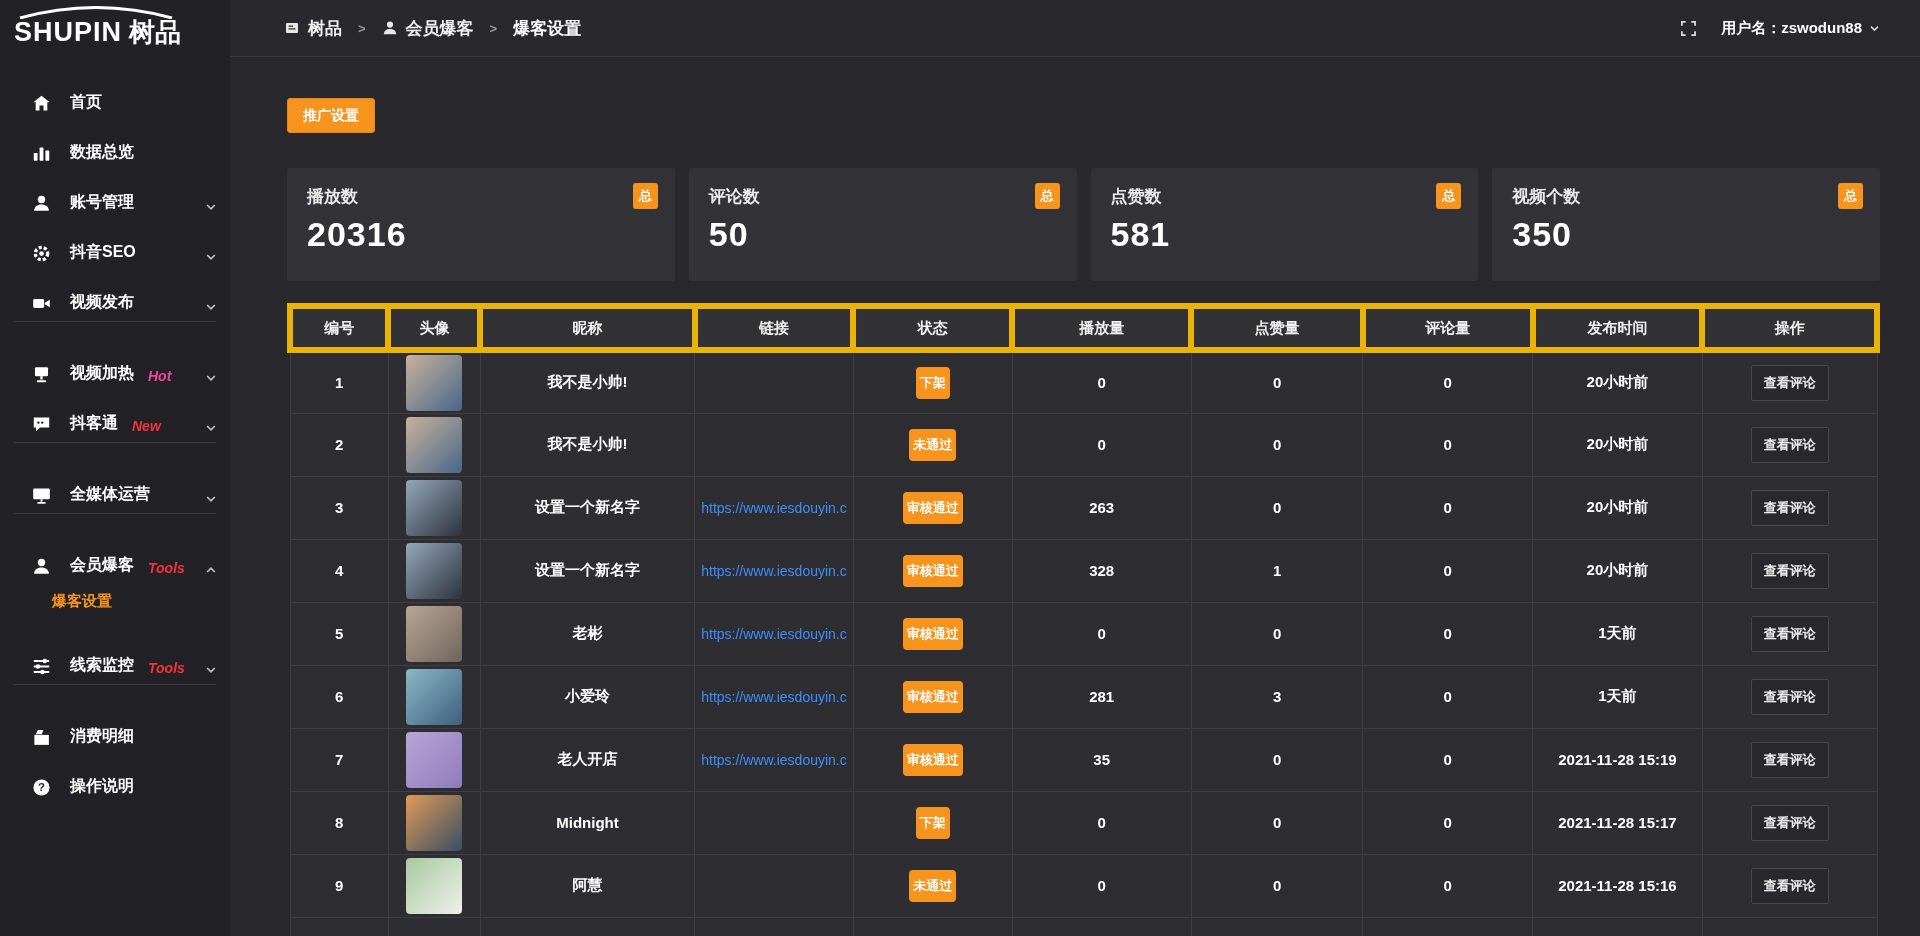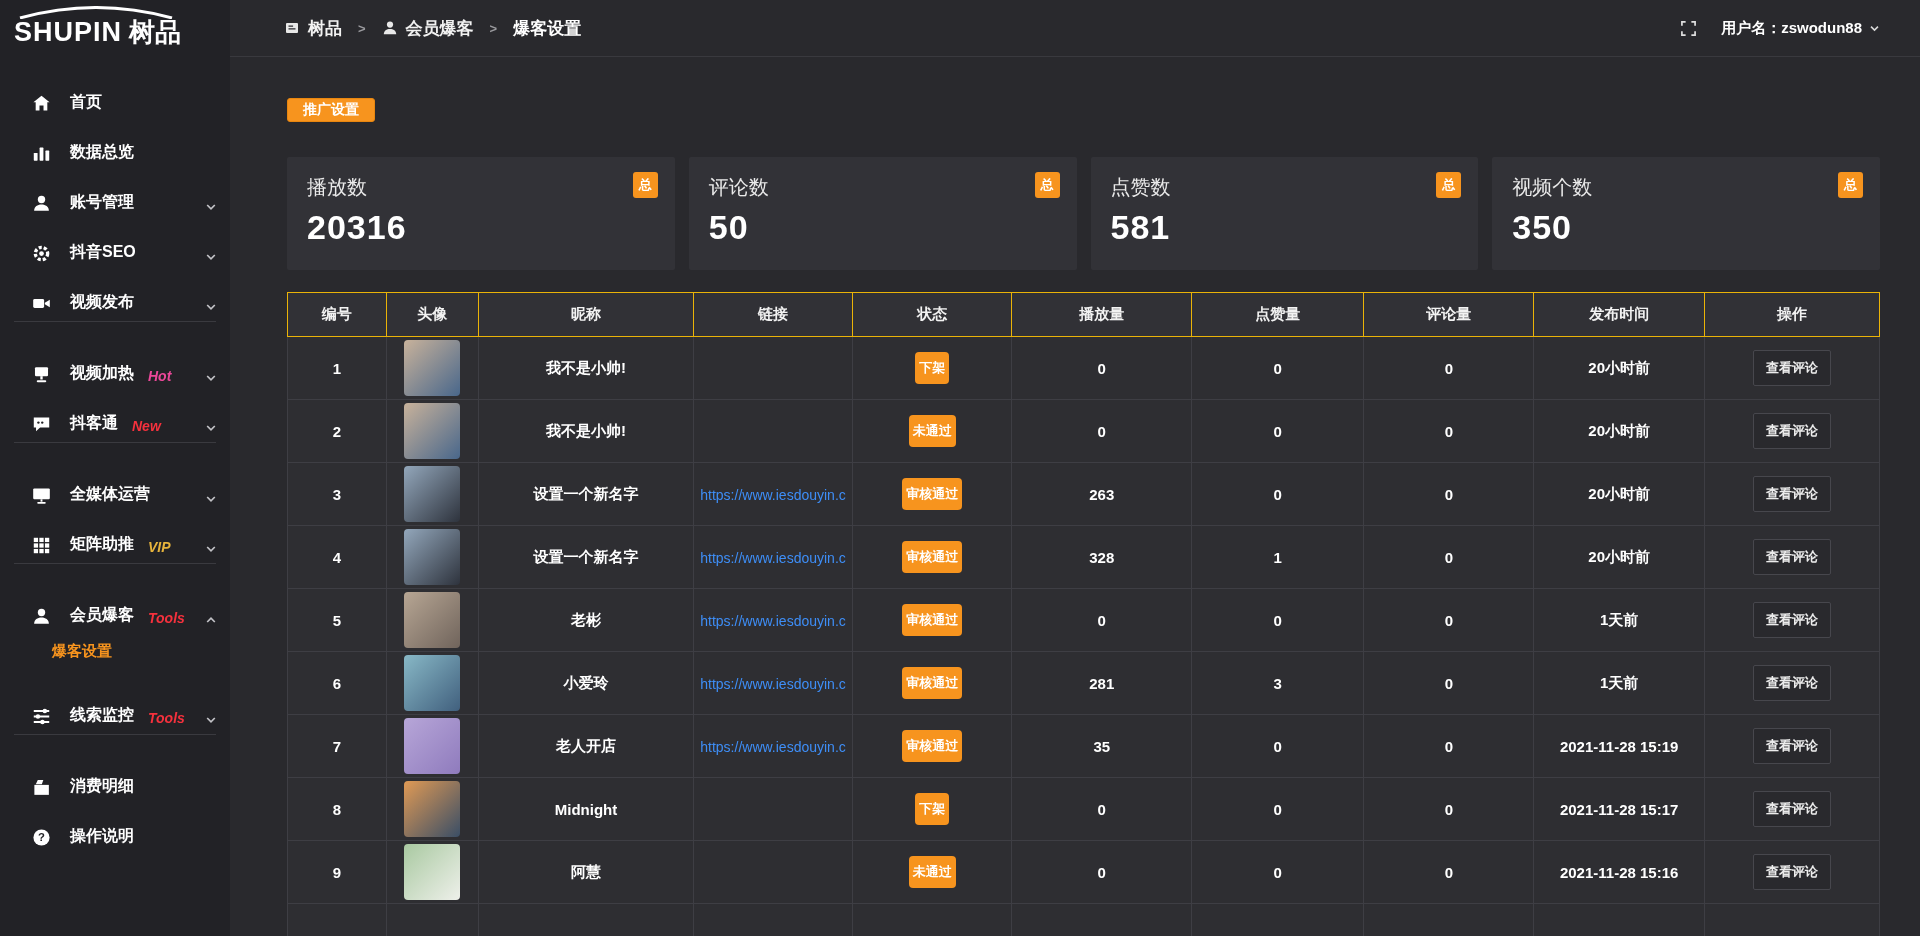--- a/index.html
+++ b/index.html
@@ -34,30 +34,30 @@
   .topbar-right { margin-left: auto; display: flex; align-items: center; gap: 24px; }
   .fs-icon { width: 17px; height: 17px; color: #e0e0e0; cursor: pointer; }
   .fs-icon svg { width: 100%; height: 100%; display: block; }
   .user-chip { display: flex; align-items: center; gap: 7px; cursor: pointer; }
   .user-name { font-size: 15px; font-weight: bold; }
   .user-caret { width: 11px; height: 11px; color: #d8d8d8; }
   .user-caret svg { width: 100%; height: 100%; display: block; }
 
   
   .main { margin-left: 230px; padding: 0 40px 0 57px; }
-  .promo-btn { margin-top: 41px; height: 24px; padding: 0 15px; background: #f7941e; color: #fff; border: 1px solid #e8860f; border-radius: 3px; font-size: 14px; font-weight: bold; cursor: pointer; font-family: inherit; }
+  .promo-btn { margin-top: 41px; height: 35px; padding: 0 15px; background: #f7941e; color: #fff; border: 1px solid #e8860f; border-radius: 3px; font-size: 14px; font-weight: bold; cursor: pointer; font-family: inherit; }
 
   .cards { display: flex; gap: 14px; margin-top: 35px; }
   .card { flex: 1; background: #323237; height: 113px; padding: 17px 20px; position: relative; border-radius: 2px; }
-  .card-label { font-size: 20px; font-weight: normal; color: #eaeaea; }
+  .card-label { font-size: 17px; font-weight: bold; color: #eaeaea; }
   .card-value { font-size: 34px; font-weight: bold; margin-top: 7px; letter-spacing: 1px; }
   .card-badge { position: absolute; top: 15px; right: 17px; background: #f7941e; color: #fff; font-size: 13px; font-weight: bold; padding: 4px 6px; border-radius: 3px; }
 
   table.grid { width: 100%; margin-top: 22px; border-collapse: collapse; table-layout: fixed; }
-  .grid th { height: 44px; background: #313136; border: 1px solid #eab308; font-size: 15px; font-weight: bold; color: #f2f2f2; text-align: center; }
+  .grid th { height: 44px; background: #313136; border: 6px solid #eab308; font-size: 15px; font-weight: bold; color: #f2f2f2; text-align: center; }
   .grid td { height: 63px; background: #2e2e32; border: 1px solid #3e3e44; text-align: center; vertical-align: middle; font-size: 15px; font-weight: bold; color: #fff; overflow: hidden; }
   .grid tr.partial td { height: 40px; }
   .avatar { width: 56px; height: 56px; margin: 0 auto; border-radius: 4px; }
   .link { color: #3e8ef7; font-size: 14px; font-weight: normal; cursor: pointer; white-space: nowrap; }
   .status-badge { display: inline-block; background: #f7941e; color: #fff; font-size: 13px; font-weight: bold; padding: 7px 4px; border-radius: 4px; }
   .action-btn { background: #29292d; border: 1px solid #47474d; color: #ececec; font-size: 13px; font-weight: bold; padding: 8px 12px; border-radius: 2px; cursor: pointer; font-family: inherit; }
 </style>
 </head>
 <body>
 
@@ -166,42 +166,20 @@
       <div class="side-divider"></div>
       <div class="side-item">
         <span class="icon">
           <svg viewBox="0 0 16 16">
             <rect x="1" y="2" width="14" height="9.2" rx="1"></rect>
             <path d="M7.2 11.2h1.6v2H7.2z"></path>
             <rect x="4.4" y="13.4" width="7.2" height="1.6" rx=".8"></rect>
           </svg>
         </span>
         <span class="side-label">全媒体运营</span>
-        <span class="chev">
-          <svg viewBox="0 0 12 12">
-            <path d="M2.2 4l3.8 3.8L9.8 4" fill="none" stroke="currentColor" stroke-width="1.7"></path>
-          </svg>
-        </span>
-      </div>
-      <div class="side-item">
-        <span class="icon">
-          <svg viewBox="0 0 16 16">
-            <rect x="1.5" y="1.5" width="3.6" height="3.6"></rect>
-            <rect x="6.2" y="1.5" width="3.6" height="3.6"></rect>
-            <rect x="10.9" y="1.5" width="3.6" height="3.6"></rect>
-            <rect x="1.5" y="6.2" width="3.6" height="3.6"></rect>
-            <rect x="6.2" y="6.2" width="3.6" height="3.6"></rect>
-            <rect x="10.9" y="6.2" width="3.6" height="3.6"></rect>
-            <rect x="1.5" y="10.9" width="3.6" height="3.6"></rect>
-            <rect x="6.2" y="10.9" width="3.6" height="3.6"></rect>
-            <rect x="10.9" y="10.9" width="3.6" height="3.6"></rect>
-          </svg>
-        </span>
-        <span class="side-label">矩阵助推</span>
-        <span class="side-badge" style="color: rgb(231, 180, 60);">VIP</span>
         <span class="chev">
           <svg viewBox="0 0 12 12">
             <path d="M2.2 4l3.8 3.8L9.8 4" fill="none" stroke="currentColor" stroke-width="1.7"></path>
           </svg>
         </span>
       </div>
       <div class="side-divider"></div>
       <div class="side-item">
         <span class="icon">
           <svg viewBox="0 0 16 16">

